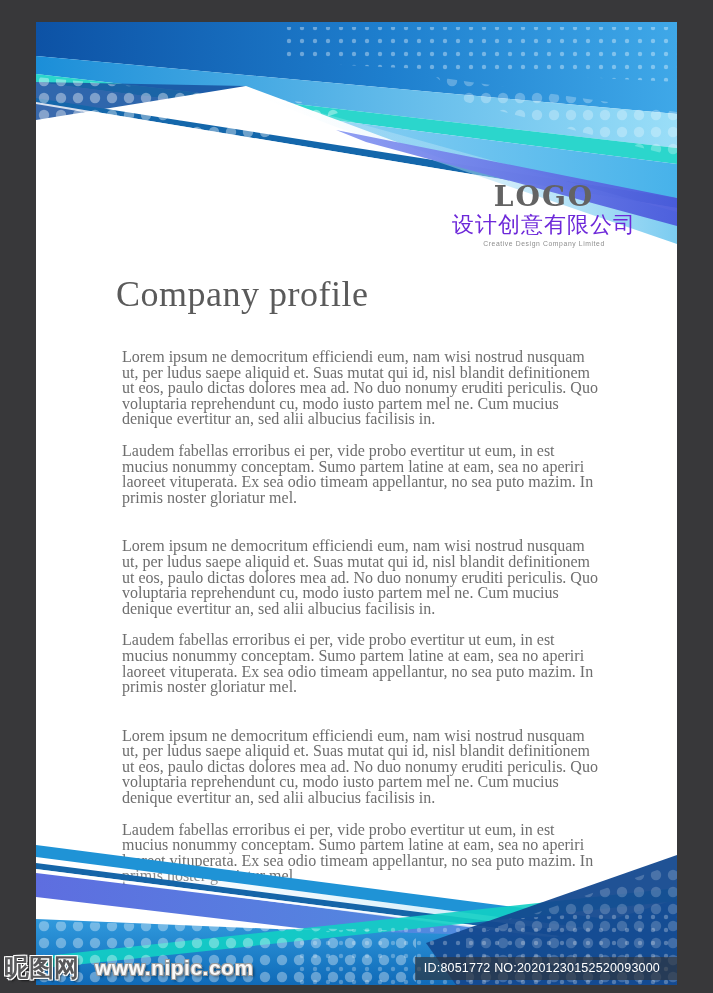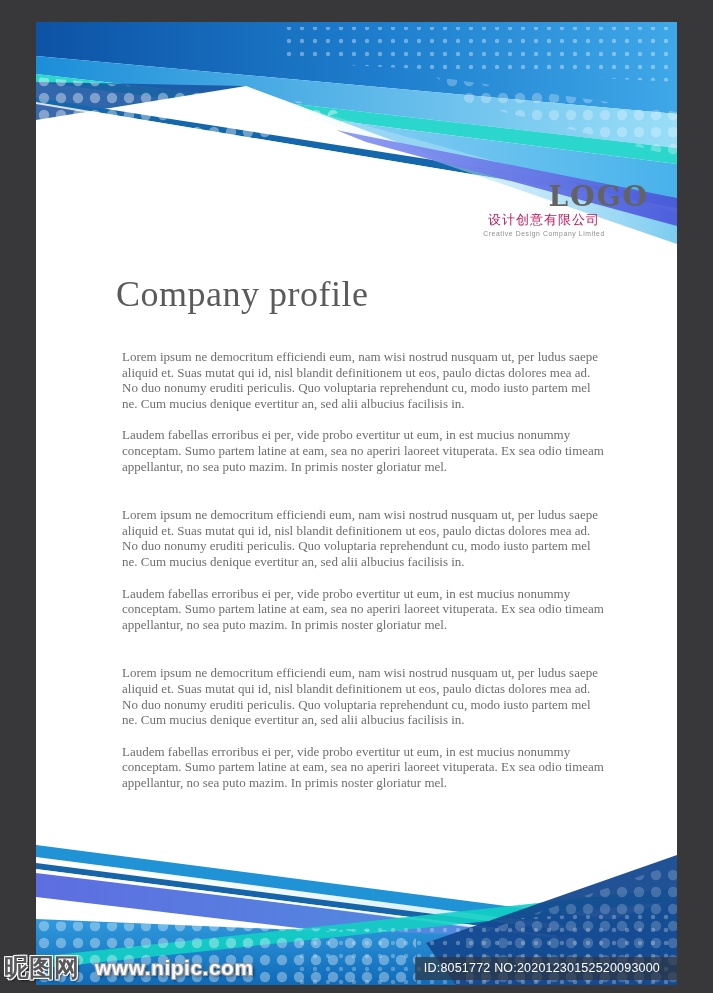--- a/index.html
+++ b/index.html
@@ -21,43 +21,42 @@
   .deco.bottom{bottom:0;height:152px;}
   
   .logo-block{
     position:absolute;top:160px;right:28px;width:210px;
     text-align:center;color:#636363;
   }
   .logo-title{
     font-family:"DejaVu Serif","Liberation Serif",serif;
     font-weight:bold;font-size:28px;letter-spacing:2px;line-height:1.05;
     color:#636363;
-    text-align:right;
   }
   .logo-cn{
     font-family:"DejaVu Sans",sans-serif;
-    font-size:13px;letter-spacing:1px;color:#be185d;margin-top:2px;line-height:1.1;
+    font-size:22px;letter-spacing:1px;color:#6d28d9;margin-top:2px;line-height:1.1;
   }
   .logo-en{
     font-size:6.8px;letter-spacing:0.6px;color:#8d8d8d;margin-top:2px;line-height:1.2;
   }
   
   .content{
     position:absolute;left:80px;top:252px;width:492px;
   }
   .doc-title{
     font-family:"Liberation Serif",serif;
     font-weight:400;font-size:36px;line-height:41px;
     color:#5a5a5a;letter-spacing:0.5px;margin:0;
   }
   .sections{margin-top:34px;padding:0 4px 0 6px;}
   .section + .section{margin-top:33px;}
   .section p{
     font-family:"Liberation Serif",serif;
-    font-size:13px;line-height:15.6px;color:#6e6e6e;
+    font-size:16px;line-height:15.6px;color:#6e6e6e;
     margin:0 0 16px 0;text-align:left;
   }
   .section p:last-child{margin-bottom:0;}
   
   .nipic-mark{
     position:absolute;left:4px;top:951px;z-index:30;
     display:flex;align-items:center;gap:16px;white-space:nowrap;
   }
   .nipic-cn{
     font-family:"DejaVu Sans",sans-serif;font-weight:bold;font-size:25px;

